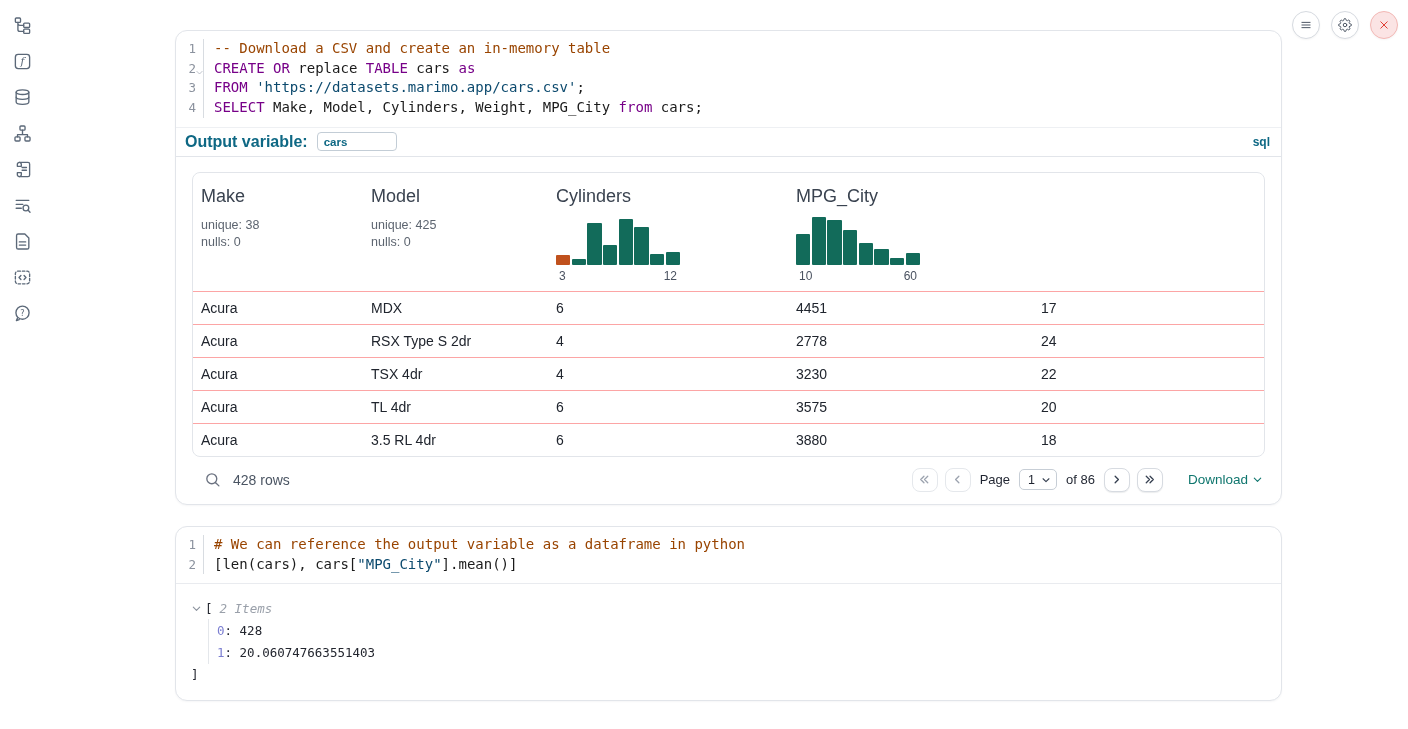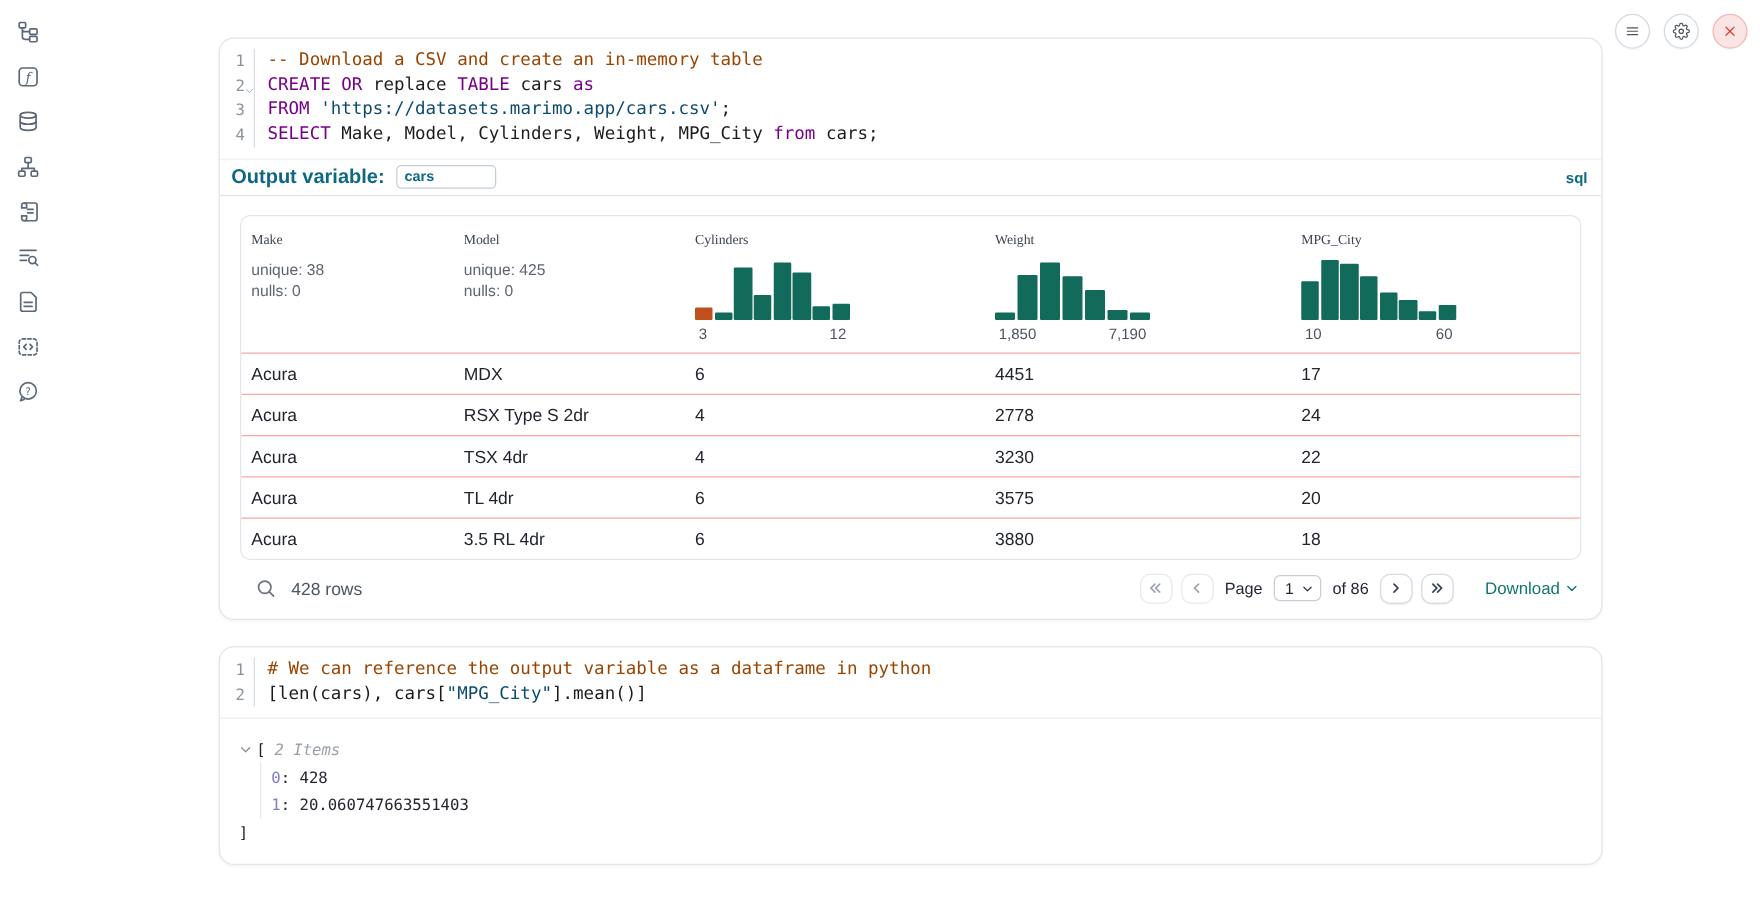--- a/index.html
+++ b/index.html
@@ -47,21 +47,21 @@
   .meta-input { width:80px; height:19px; margin-left:9px; border:1px solid #c3cdd6; border-radius:4px;
                 font-size:11.5px; font-weight:bold; color:#0e6884; padding:0 6px;
                 font-family:"Liberation Sans","DejaVu Sans",sans-serif; }
   .lang-badge { margin-left:auto; font-size:12px; font-weight:bold; color:#0e6884; }
 
   
   .cell-output { padding:15px 16px 12px; }
   .datatable { border:1px solid #e2e5ea; border-radius:8px; overflow:hidden; }
   .t-grid { display:grid; grid-template-columns:170px 185px 240px 245px 1fr; }
   .th-cell { padding:13px 8px 8px; }
-  .col-title { font-size:11px; color:#3a4350; margin-bottom:10px;font-family:Liberation Serif, serif; }
+  .col-title { font-size:18px; color:#3a4350; margin-bottom:10px; }
   .col-stat { font-size:12.5px; color:#5d6570; line-height:17px; }
   .hist { width:124px; margin-top:2px; }
   .hist-bars { display:flex; align-items:flex-end; gap:1.5px; height:48px; }
   .hist-bar { flex:1; border-radius:1px; }
   .hist-labels { display:flex; justify-content:space-between; padding:0 3px; margin-top:4px;
                  font-size:12px; color:#4a5260; }
   .t-row { height:33px; align-items:center; border-top:1px solid #fca5a5; font-size:14px; color:#20252e; }
   .t-row > div { padding:0 8px; }
 
   
@@ -236,38 +236,20 @@
                   <div class="hist-bar" style="height: 11px; background: rgb(18, 107, 90);"></div>
                   <div class="hist-bar" style="height: 13px; background: rgb(18, 107, 90);"></div>
                 </div>
                 <div class="hist-labels">
                   <span>3</span>
                   <span>12</span>
                 </div>
               </div>
             </div>
             <div class="th-cell">
-              <div class="col-title">Weight</div>
-              <div class="hist">
-                <div class="hist-bars">
-                  <div class="hist-bar" style="height: 6px; background: rgb(18, 107, 90);"></div>
-                  <div class="hist-bar" style="height: 36px; background: rgb(18, 107, 90);"></div>
-                  <div class="hist-bar" style="height: 46px; background: rgb(18, 107, 90);"></div>
-                  <div class="hist-bar" style="height: 35px; background: rgb(18, 107, 90);"></div>
-                  <div class="hist-bar" style="height: 24px; background: rgb(18, 107, 90);"></div>
-                  <div class="hist-bar" style="height: 8px; background: rgb(18, 107, 90);"></div>
-                  <div class="hist-bar" style="height: 6px; background: rgb(18, 107, 90);"></div>
-                </div>
-                <div class="hist-labels">
-                  <span>1,850</span>
-                  <span>7,190</span>
-                </div>
-              </div>
-            </div>
-            <div class="th-cell">
               <div class="col-title">MPG_City</div>
               <div class="hist">
                 <div class="hist-bars">
                   <div class="hist-bar" style="height: 31px; background: rgb(18, 107, 90);"></div>
                   <div class="hist-bar" style="height: 48px; background: rgb(18, 107, 90);"></div>
                   <div class="hist-bar" style="height: 45px; background: rgb(18, 107, 90);"></div>
                   <div class="hist-bar" style="height: 35px; background: rgb(18, 107, 90);"></div>
                   <div class="hist-bar" style="height: 22px; background: rgb(18, 107, 90);"></div>
                   <div class="hist-bar" style="height: 16px; background: rgb(18, 107, 90);"></div>
                   <div class="hist-bar" style="height: 7px; background: rgb(18, 107, 90);"></div>

